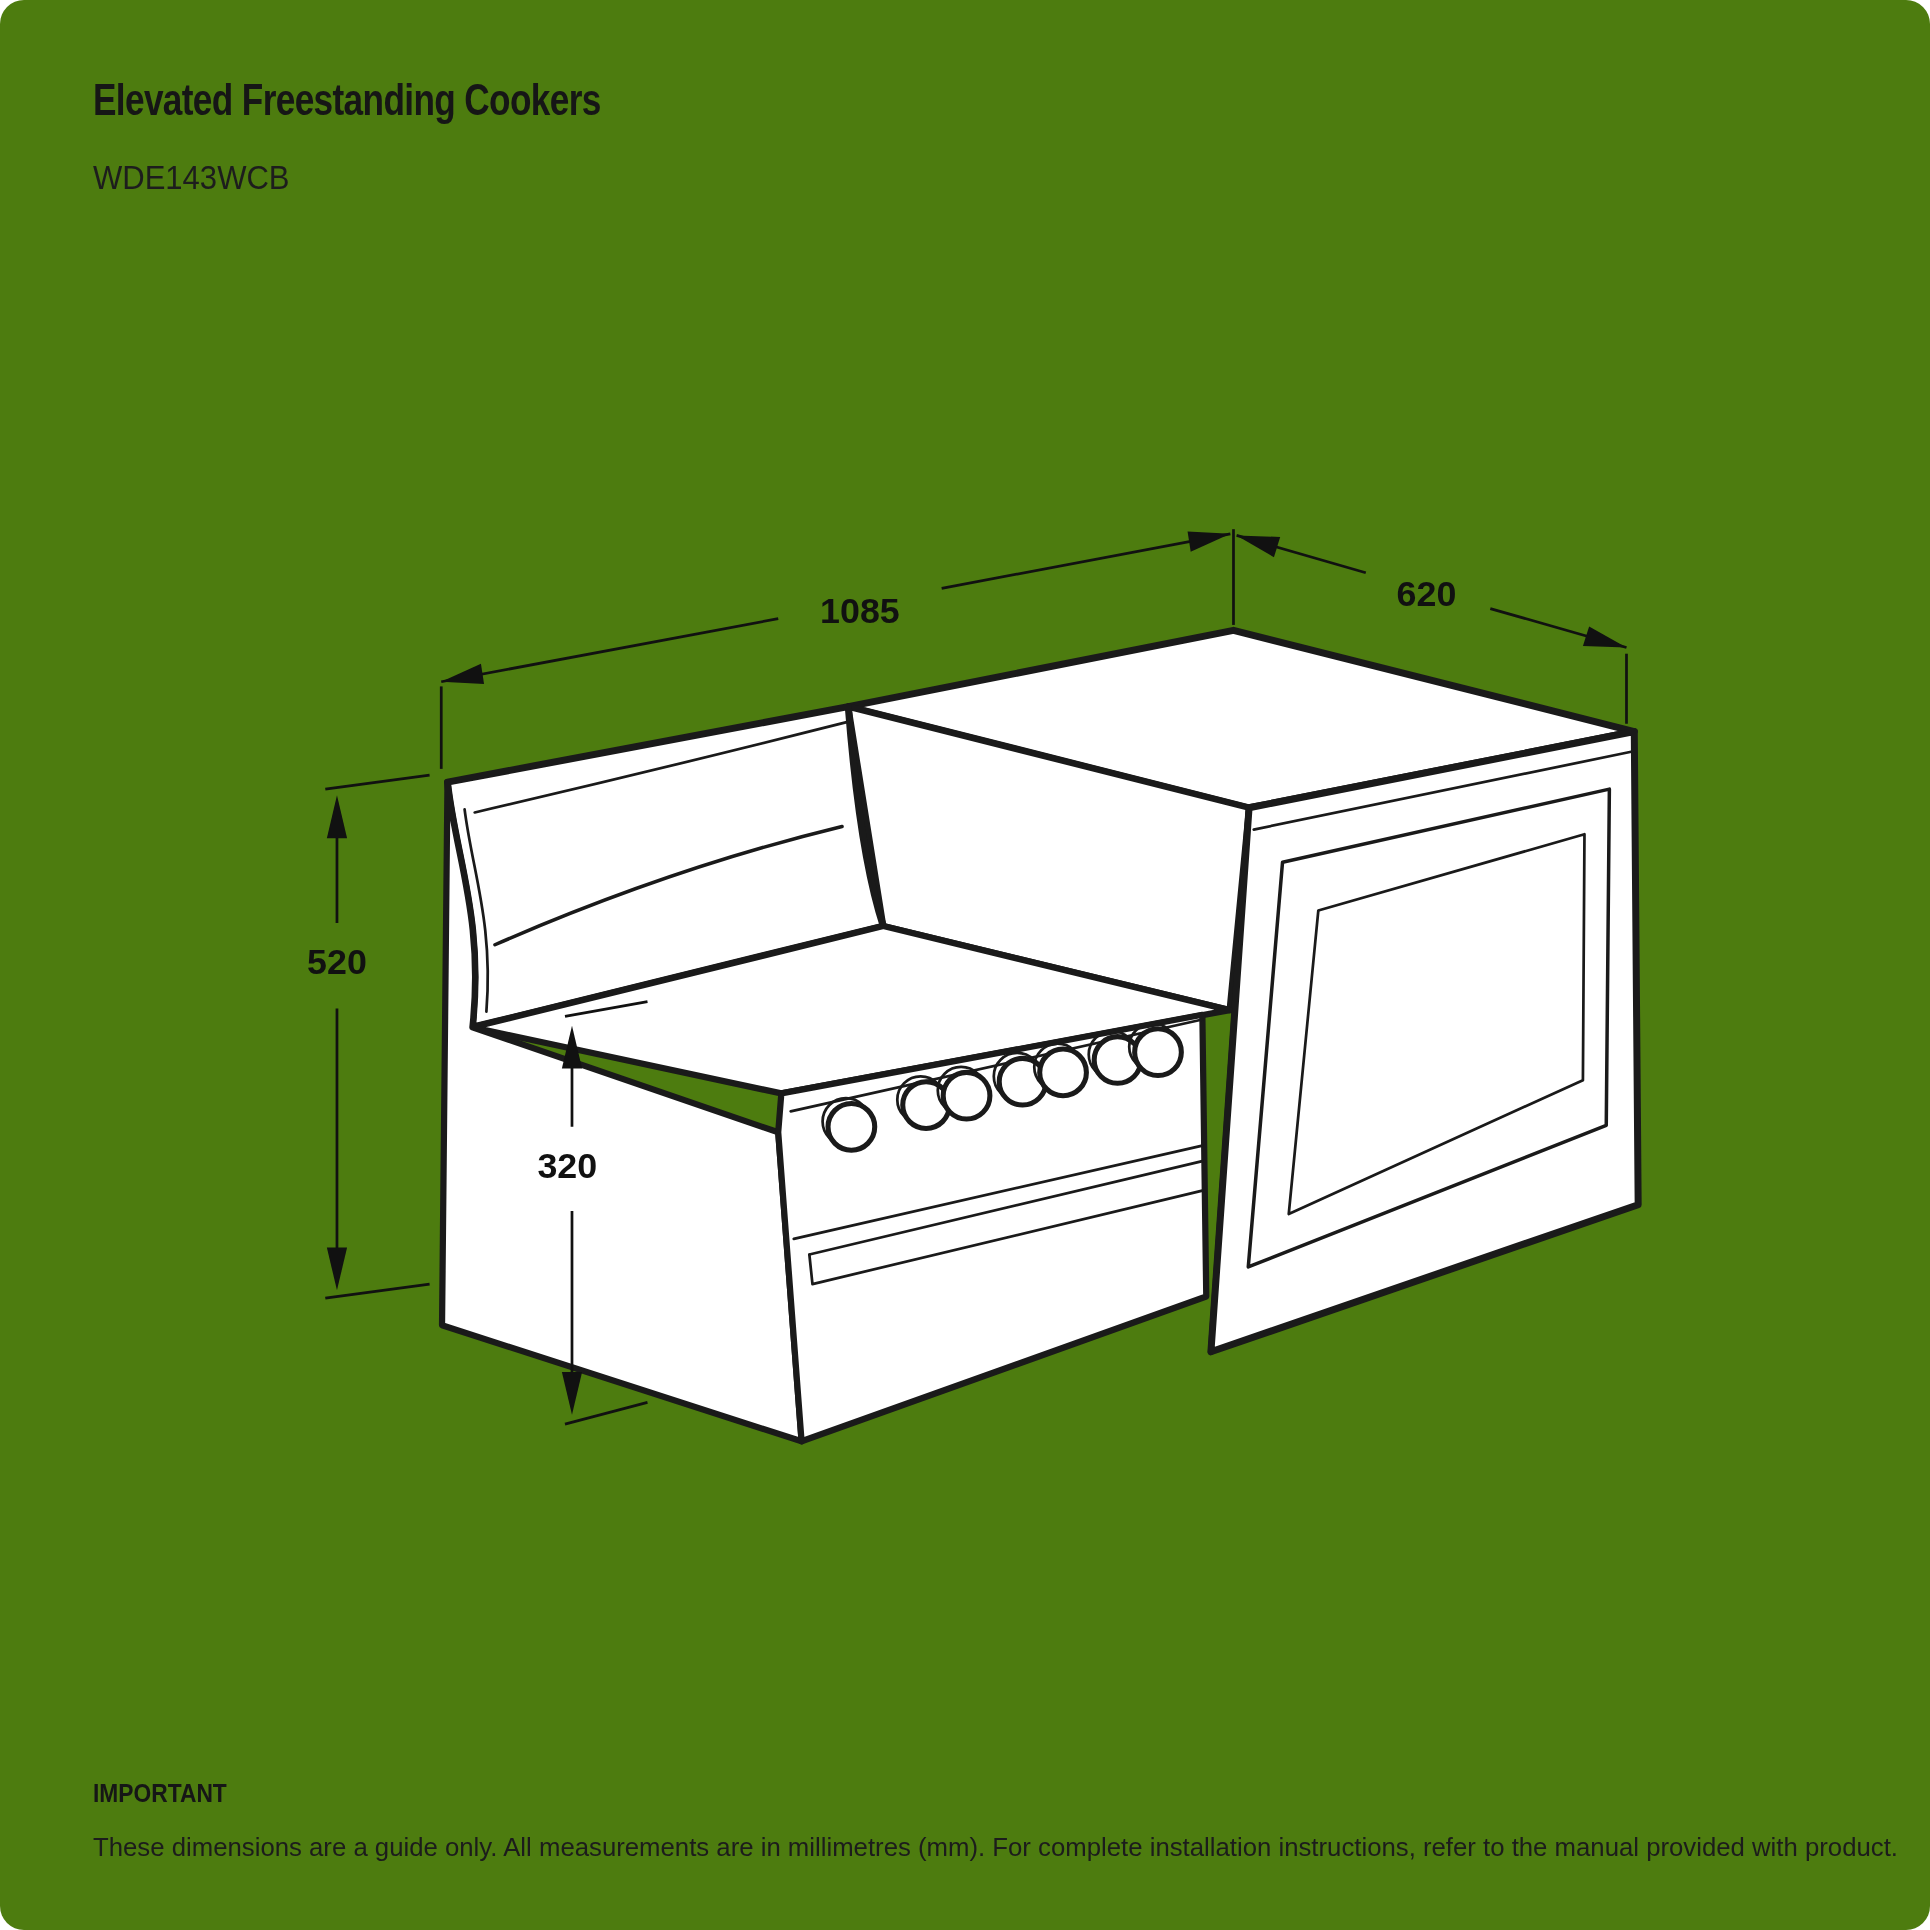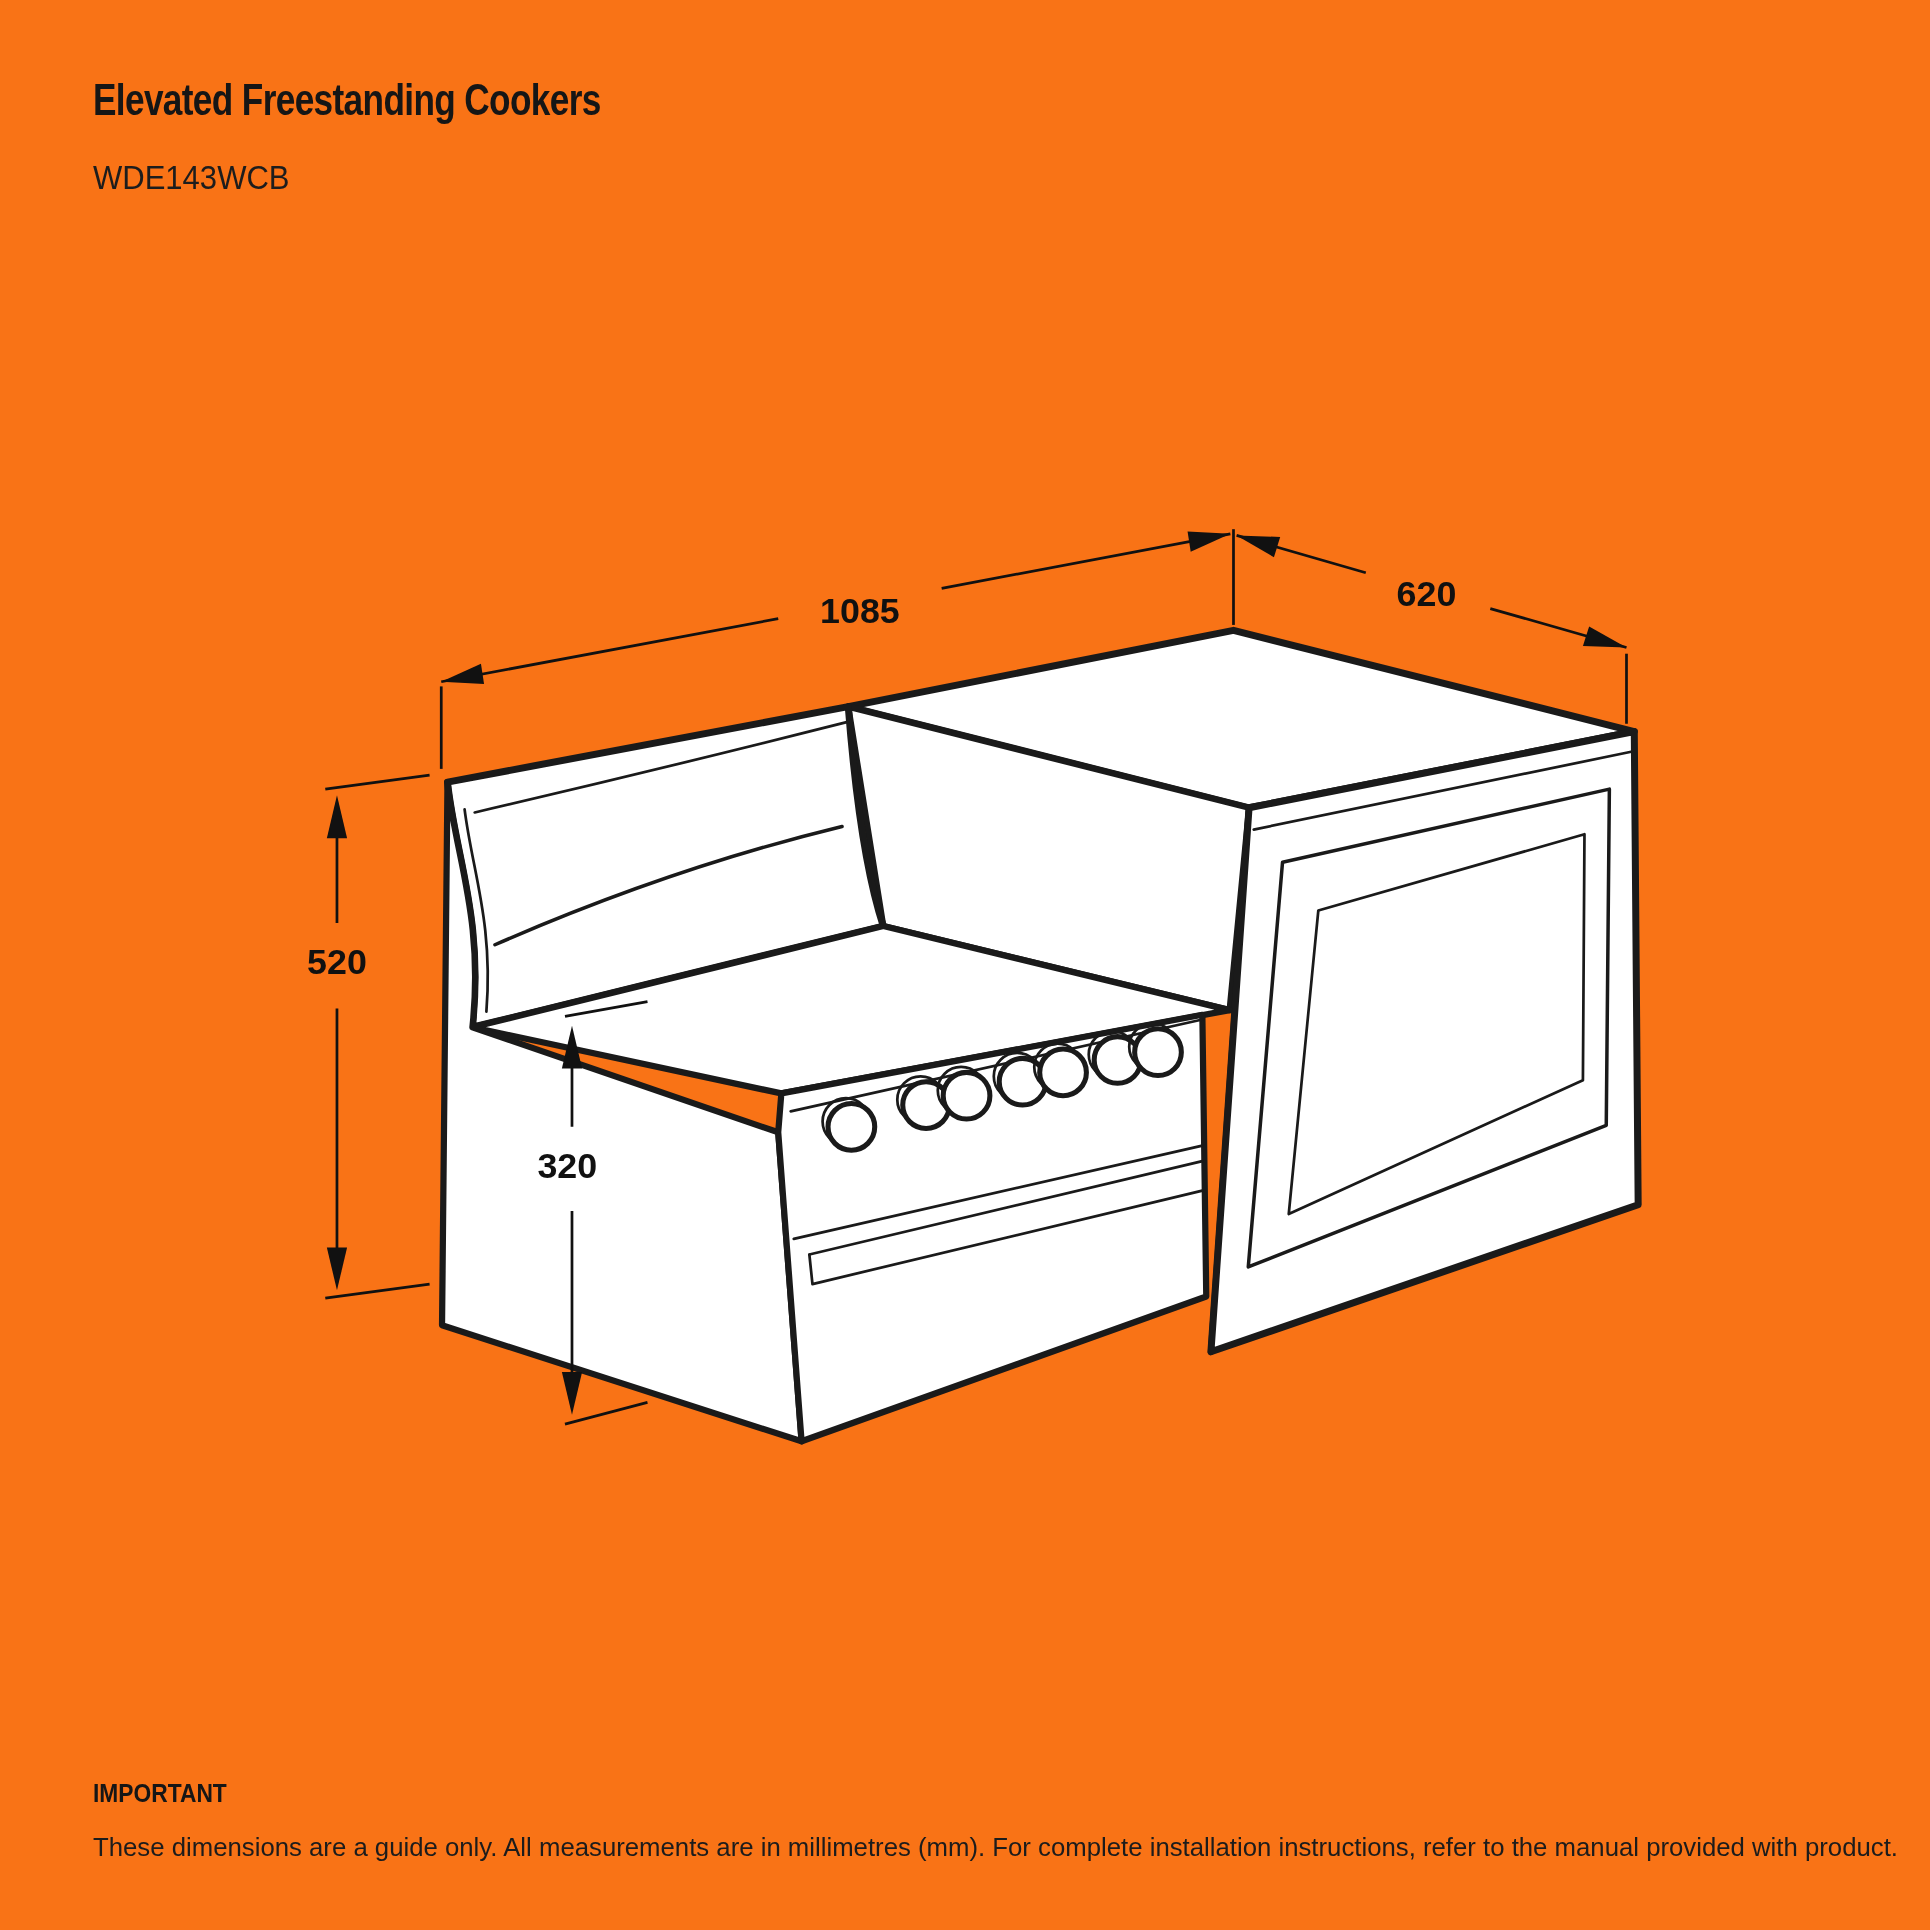--- a/index.html
+++ b/index.html
@@ -1,22 +1,23 @@
 <!DOCTYPE html>
 <html style="font-size:12.5px"><head>
 <meta charset="utf-8">
 <style>
   html,body{margin:0;padding:0;background:#ffffff;}
   .page{
     position:relative;
     width:1930px;height:1930px;
-    background:#f97316;
+    background:#4d7c0f;
     font-family:"Liberation Sans", sans-serif;
     color:#161616;
     overflow:hidden;
+    border-radius:24px;
   }
   .doc-title{
     position:absolute;left:93px;top:75px;
     font-size:44px;font-weight:700;letter-spacing:-0.8px;
     transform:scaleX(.80);transform-origin:left top;
     white-space:nowrap;
   }
   .doc-model{
     position:absolute;left:93px;top:159px;
     font-size:33px;font-weight:400;letter-spacing:0px;

